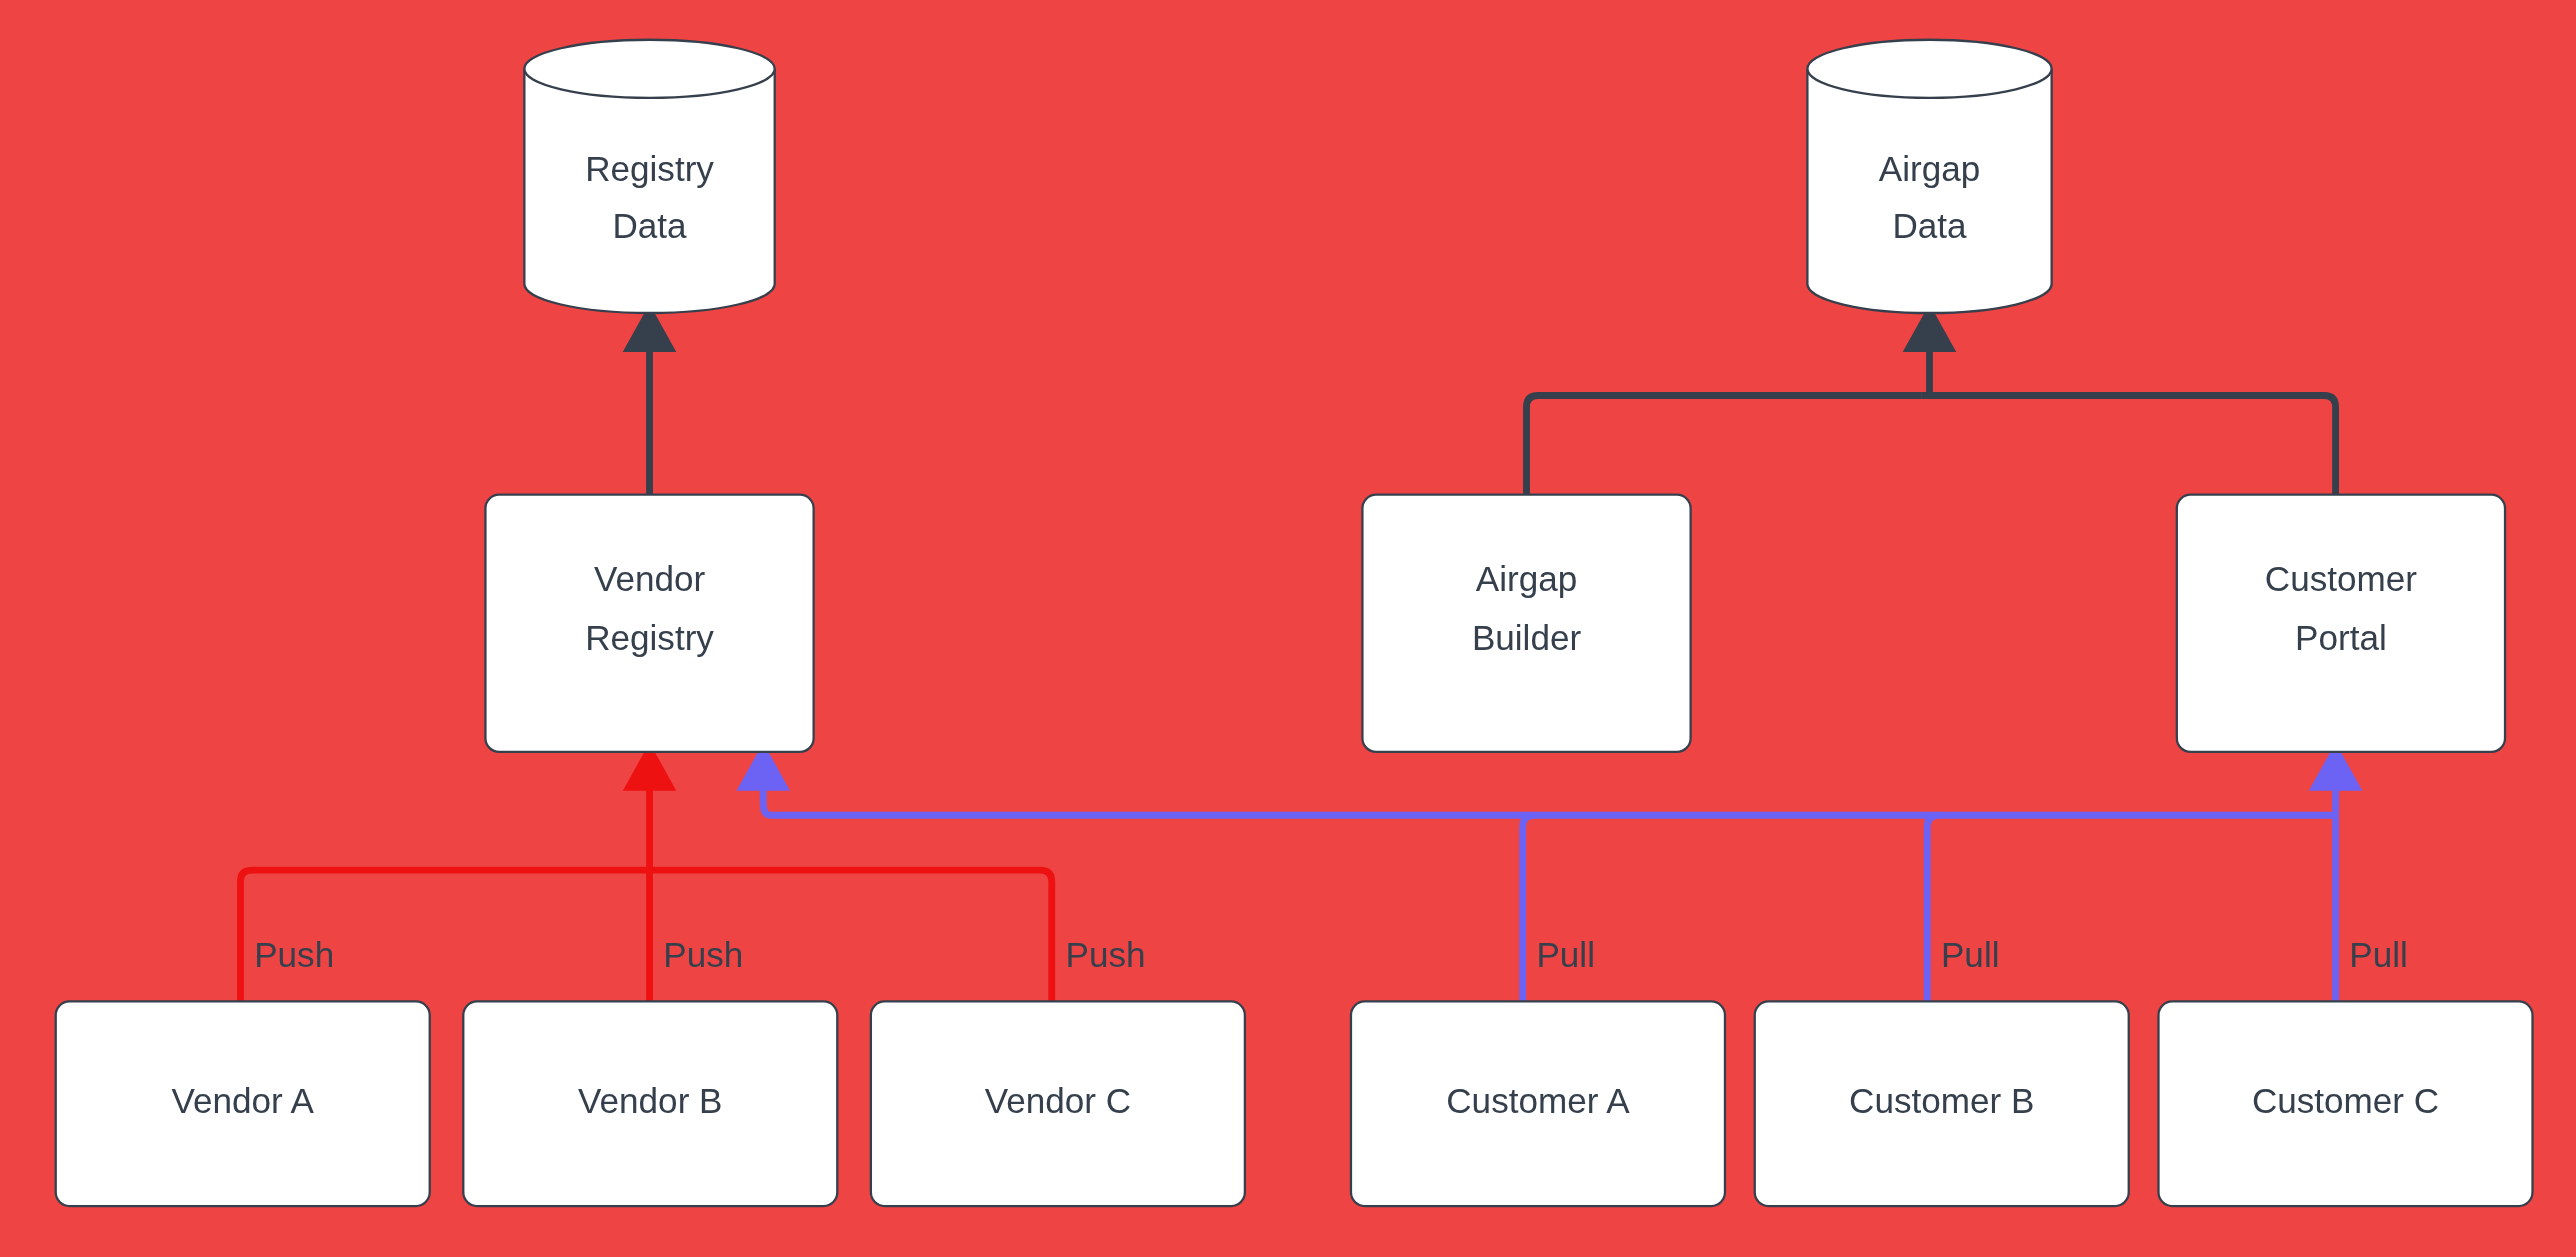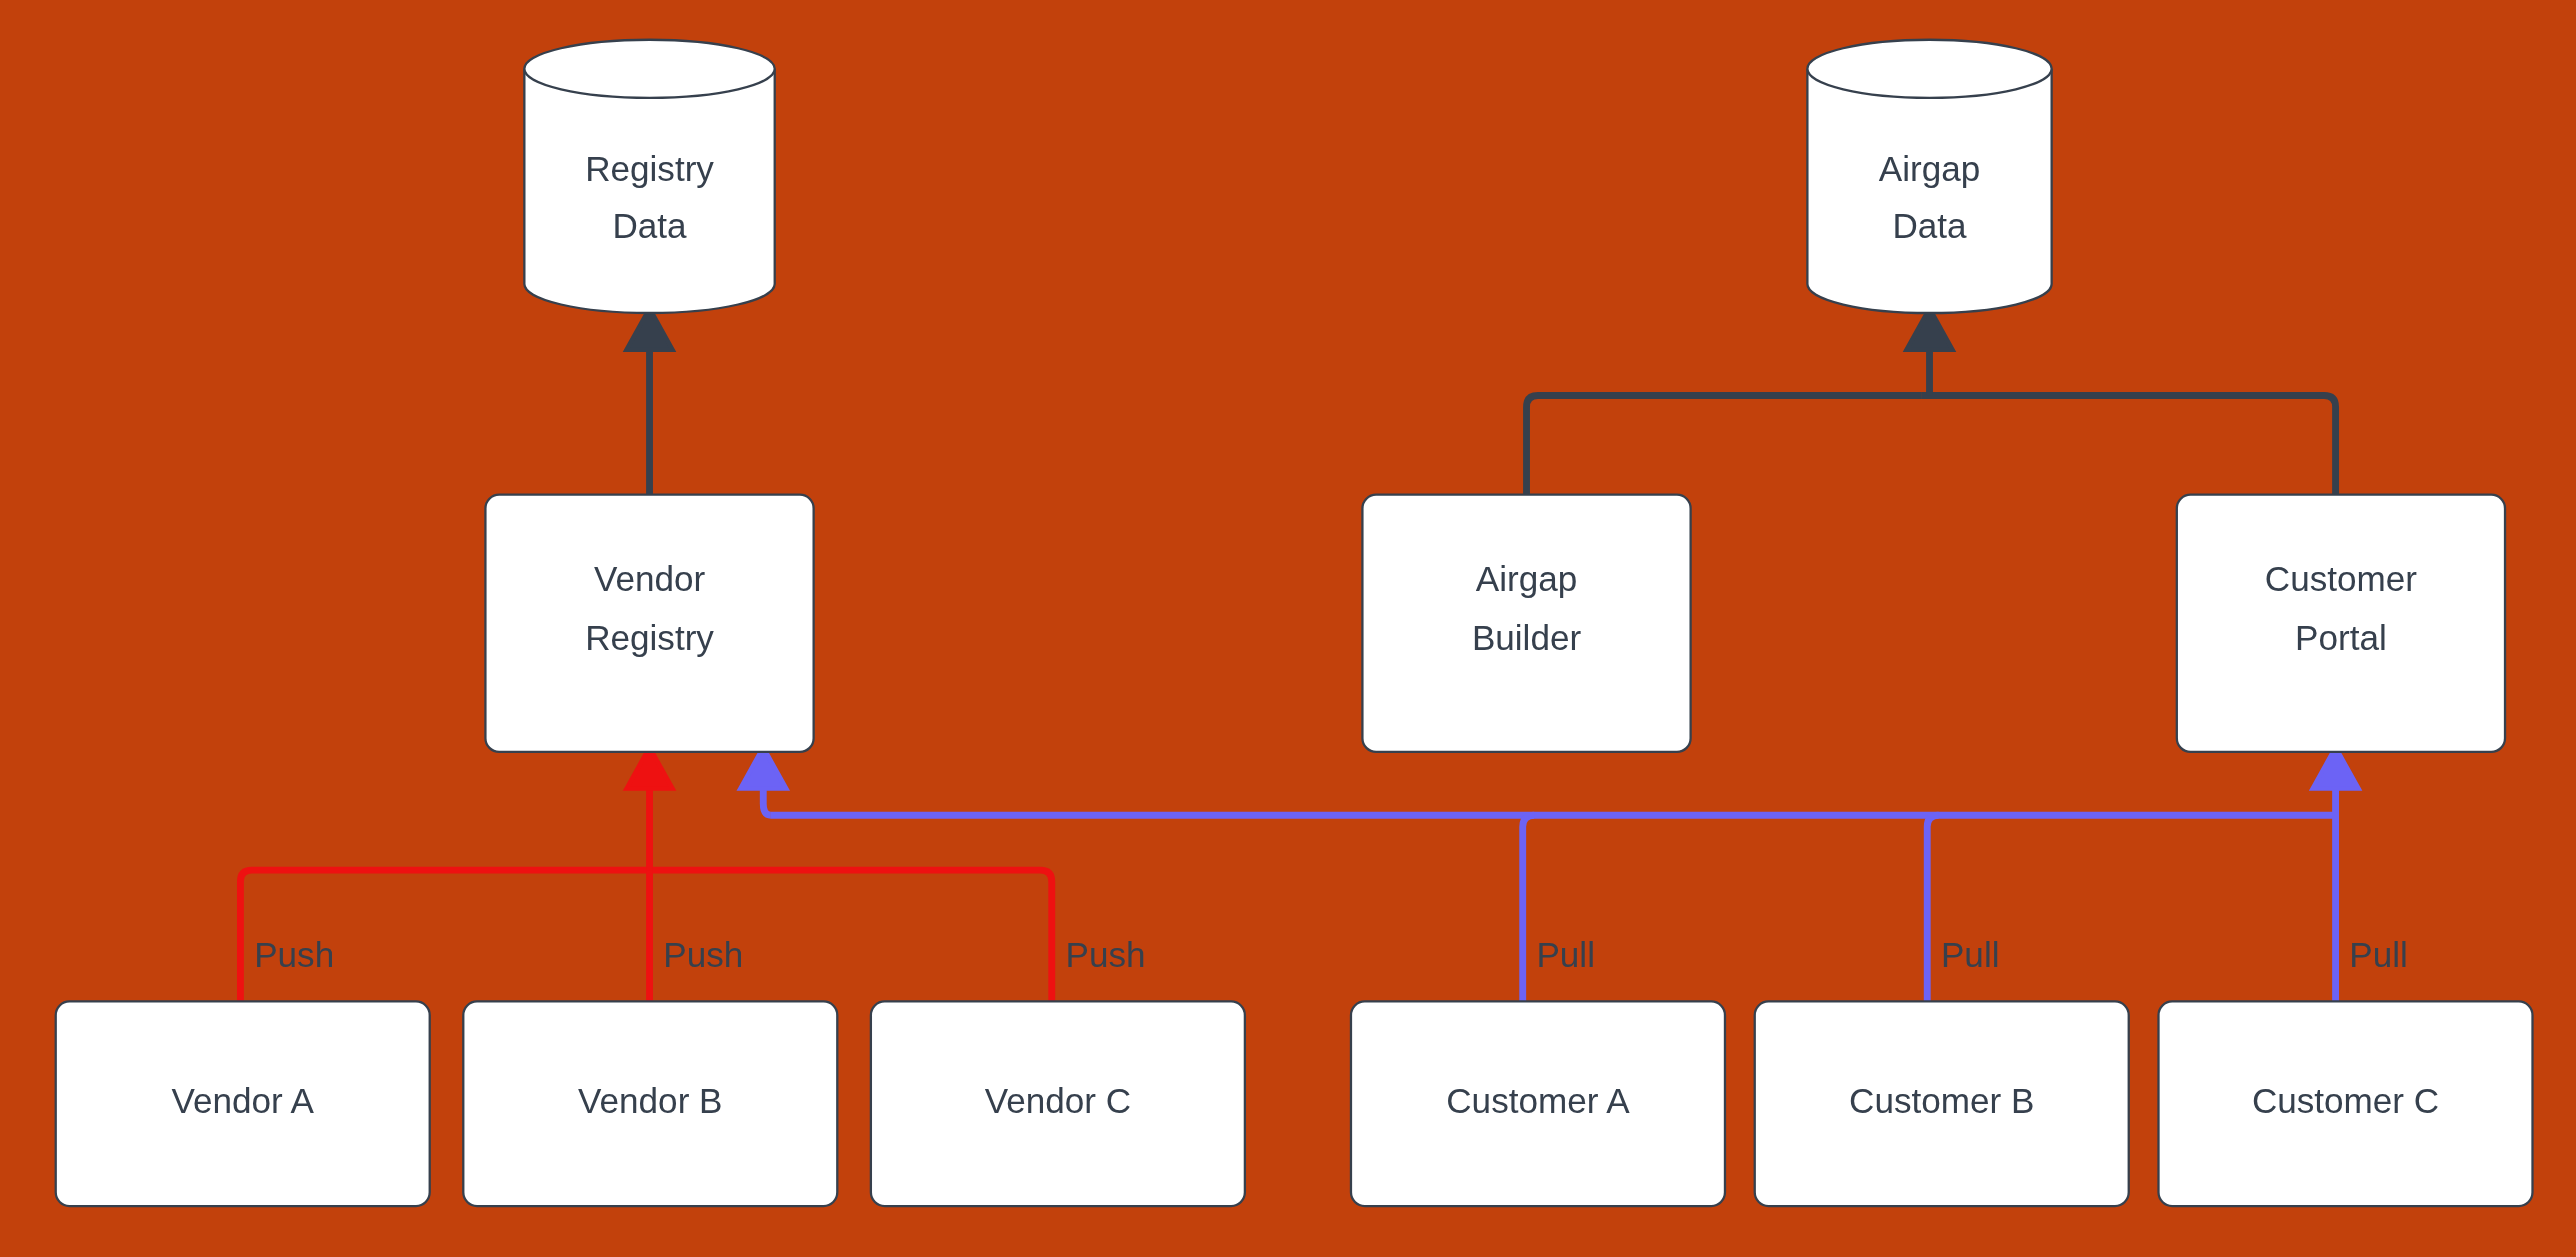--- a/index.html
+++ b/index.html
@@ -10,21 +10,21 @@
   body {
     width: 2576px;
     height: 1258px;
     font-family: "Liberation Sans", sans-serif;
     overflow: hidden;
   }
   #diagram-root {
     position: relative;
     width: 2576px;
     height: 1258px;
-    background: #c2410c;
+    background: #ef4444;
   }
   svg.diagram-canvas {
     position: absolute;
     top: 0;
     left: 0;
     width: 2576px;
     height: 1258px;
     display: block;
   }
   .node-shape {

